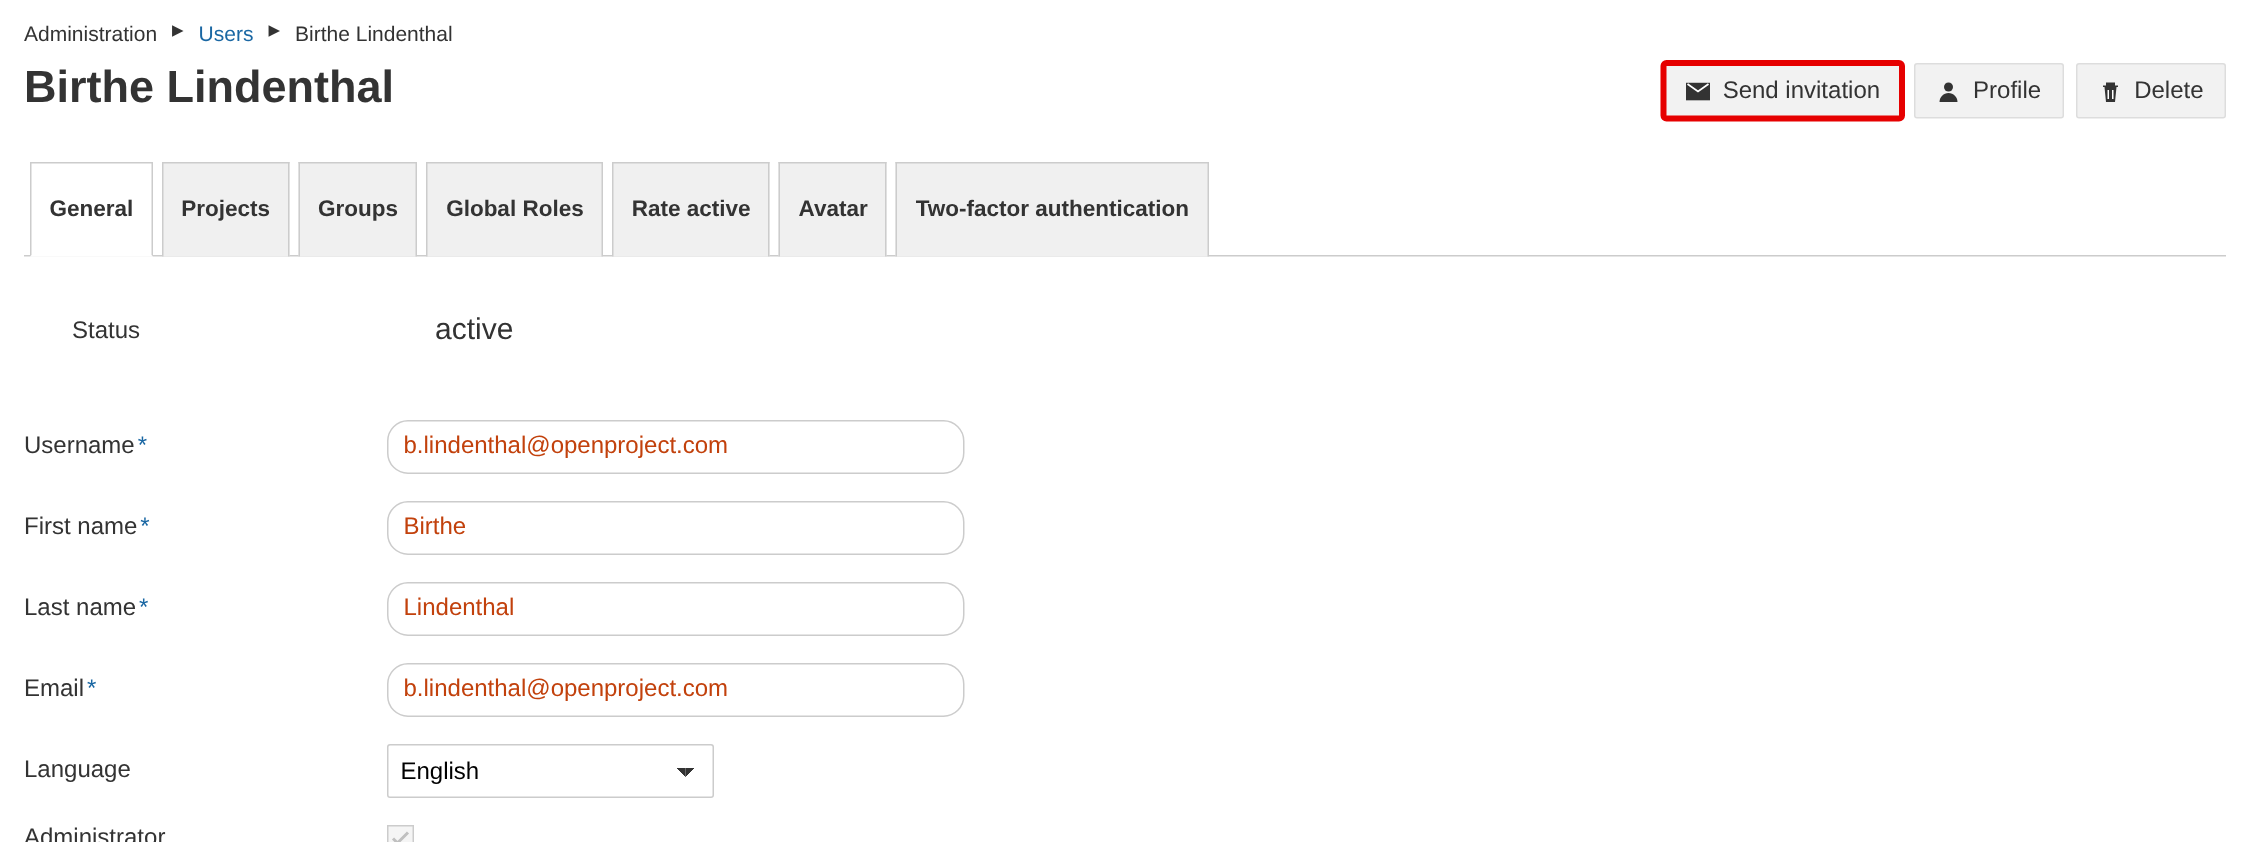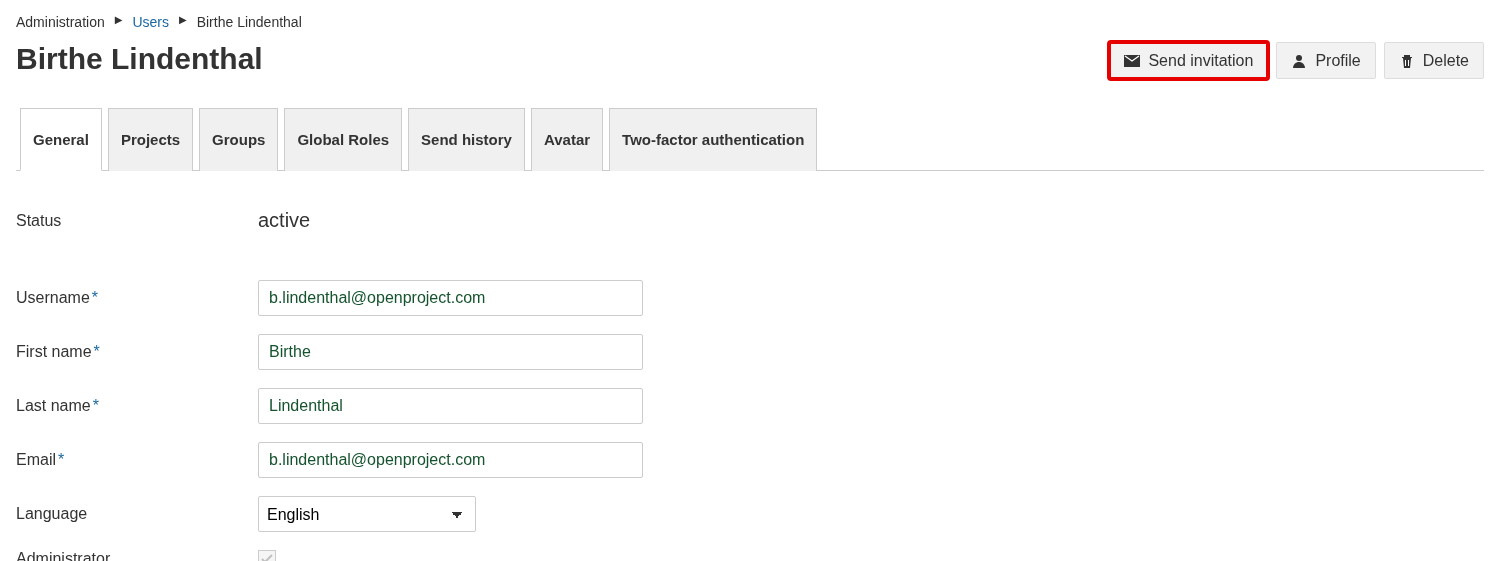--- a/index.html
+++ b/index.html
@@ -21,21 +21,21 @@
     .tabs { border-bottom: 1px solid #ccc; display: flex; gap: 6px; padding-left: 4px; }
     .tab { padding: 22px 12px; font-size: 15px; font-weight: 600; color: #333; background: #f0f0f0; border: 1px solid #ccc; border-bottom: none; position: relative; top: 1px; cursor: pointer; }
     .tab.active { background: #fff; border-bottom: 1px solid #fff; }
 
     .form-area { padding-top: 38px; }
     .form-row { display: flex; align-items: center; margin-bottom: 22px; }
     .form-row.tight { margin-bottom: 18px; }
     .form-label { width: 242px; font-size: 16px; color: #333; }
     .form-label .req { color: #1a67a3; margin-left: 2px; }
     .form-value { font-size: 20px; color: #333; }
-    .form-input { width: 385px; height: 36px; padding: 6px 10px; font-size: 16px; border: 1px solid #ccc; border-radius: 2px; color: #14532d; }
+    .form-input { width: 385px; height: 36px; padding: 6px 10px; font-size: 16px; border: 1px solid #ccc; border-radius: 14px; color: #c2410c; }
     .form-select { width: 218px; height: 36px; padding: 6px 8px; font-size: 16px; border: 1px solid #ccc; border-radius: 2px; appearance: none; background: #fff; background-image: linear-gradient(45deg, transparent 50%, #333 50%), linear-gradient(135deg, #333 50%, transparent 50%); background-position: calc(100% - 18px) 15px, calc(100% - 12px) 15px; background-size: 6px 6px, 6px 6px; background-repeat: no-repeat; }
     .checkbox-dis { width: 18px; height: 18px; border: 1px solid #ccc; background: #f5f5f5; display: inline-flex; align-items: center; justify-content: center; color: #bbb; font-size: 14px; }
 
     svg { display: block; }
   </style>
 </head>
 <body>
 
 <nav class="breadcrumb">
   <span>Administration</span>
@@ -80,28 +80,28 @@
       <span>Delete</span>
     </button>
   </div>
 </div>
 
 <div class="tabs">
   <div class="tab active">General</div>
   <div class="tab">Projects</div>
   <div class="tab">Groups</div>
   <div class="tab">Global Roles</div>
-  <div class="tab">Send history</div>
+  <div class="tab">Rate active</div>
   <div class="tab">Avatar</div>
   <div class="tab">Two-factor authentication</div>
 </div>
 
 <div class="form-area">
 
-  <div class="form-row" style="margin-bottom:48px;">
+  <div class="form-row" style="margin-bottom:48px;margin-left:32px;">
     <div class="form-label">Status</div>
     <div class="form-value">active</div>
   </div>
 
   <div class="form-row tight">
     <div class="form-label"><span>Username</span><span class="req">*</span></div>
     <input class="form-input" type="text" value="b.lindenthal@openproject.com" style="">
   </div>
 
   <div class="form-row tight">

